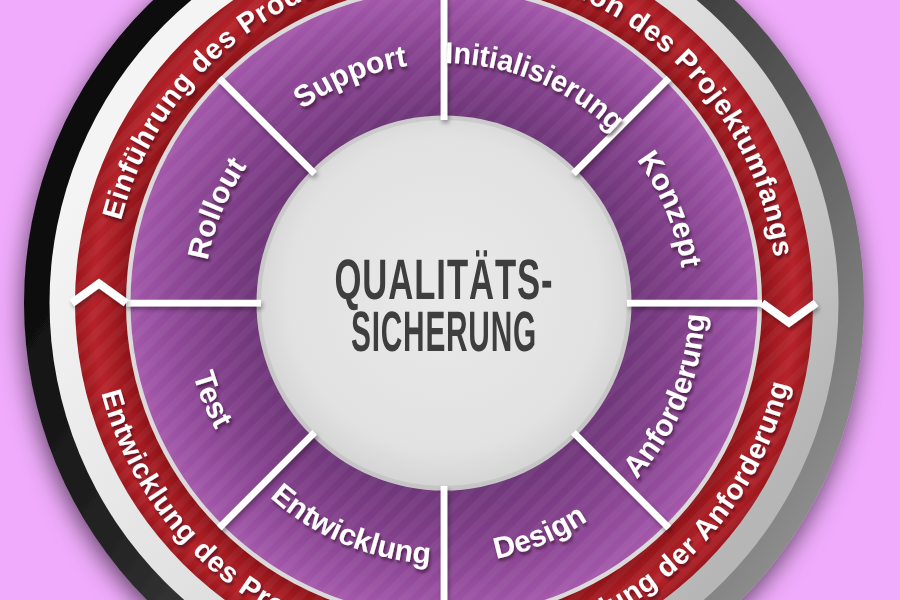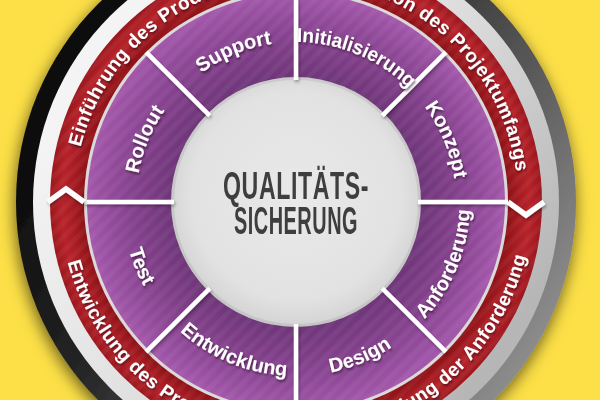--- a/index.html
+++ b/index.html
@@ -1,16 +1,16 @@
 <!DOCTYPE html>
 <html><head>
 <meta charset="utf-8">
 <style>
   html,body{margin:0;padding:0;background:#ffffff;}
-  .stage{position:relative;width:600px;height:400px;overflow:hidden;background:#fde047;}
+  .stage{position:relative;width:600px;height:400px;overflow:hidden;background:#f0abfc;}
   svg{display:block;}
   .center-title{font-family:"Liberation Sans",sans-serif;font-weight:bold;font-size:38px;fill:#3f3e3f;letter-spacing:1px;}
   .seg-label{font-family:"Liberation Sans",sans-serif;font-weight:bold;font-size:20px;fill:#ffffff;}
   .phase-label{font-family:"Liberation Sans",sans-serif;font-weight:bold;font-size:19px;fill:#ffffff;letter-spacing:0.5px;}
 </style>
 </head>
 <body>
 
 <div class="stage">
 <svg width="600" height="400" viewBox="0 0 600 400" xmlns="http://www.w3.org/2000/svg">

